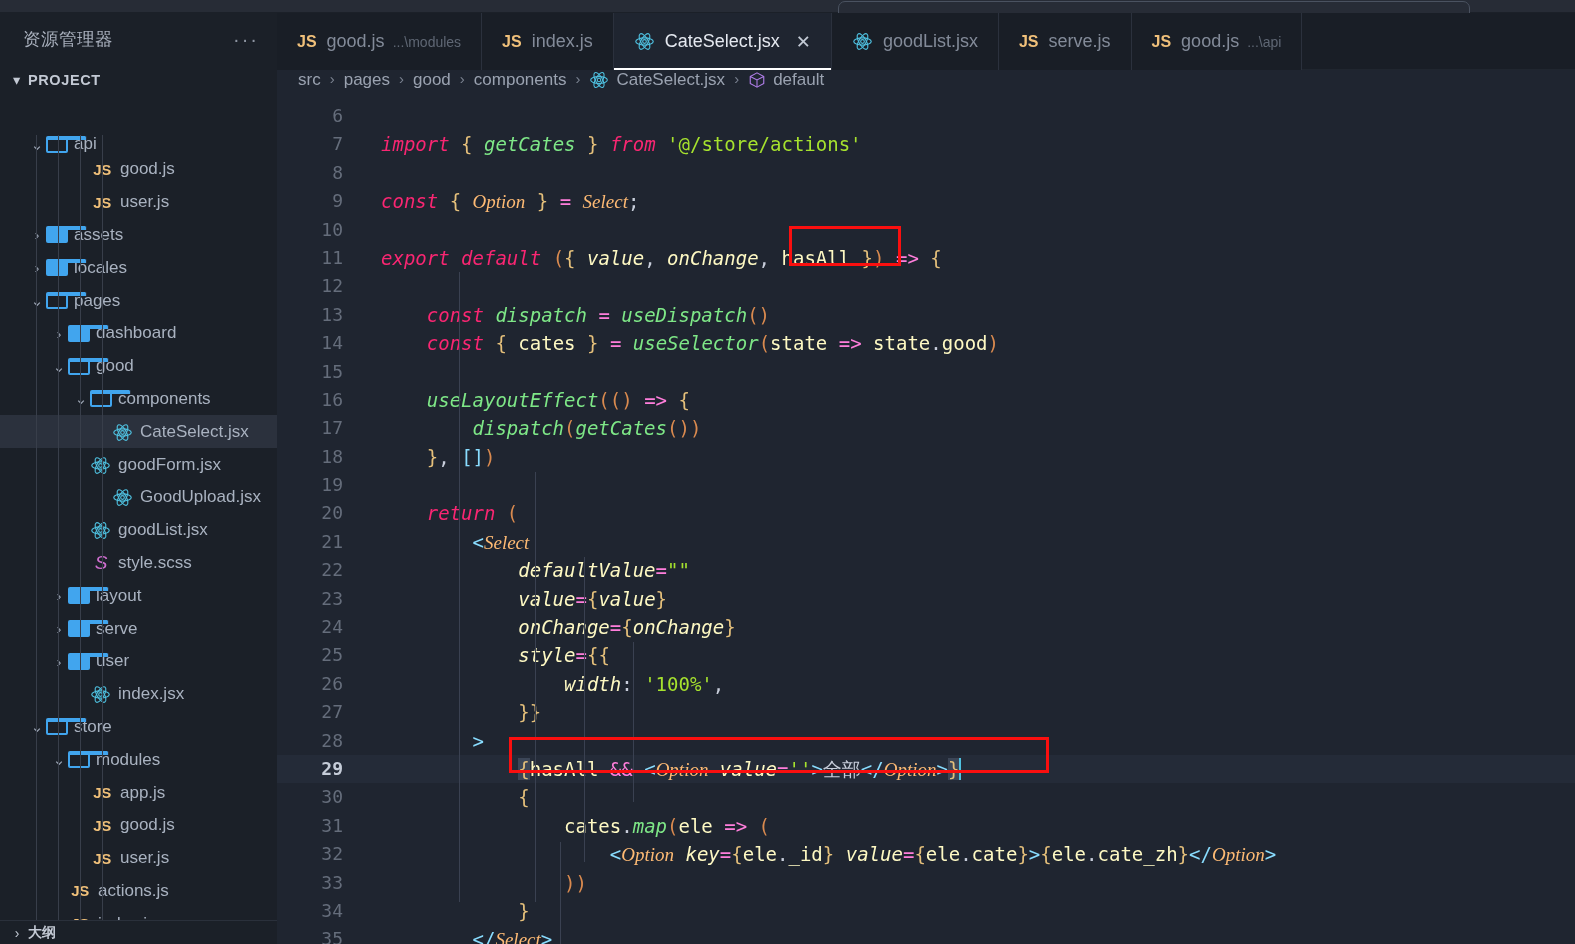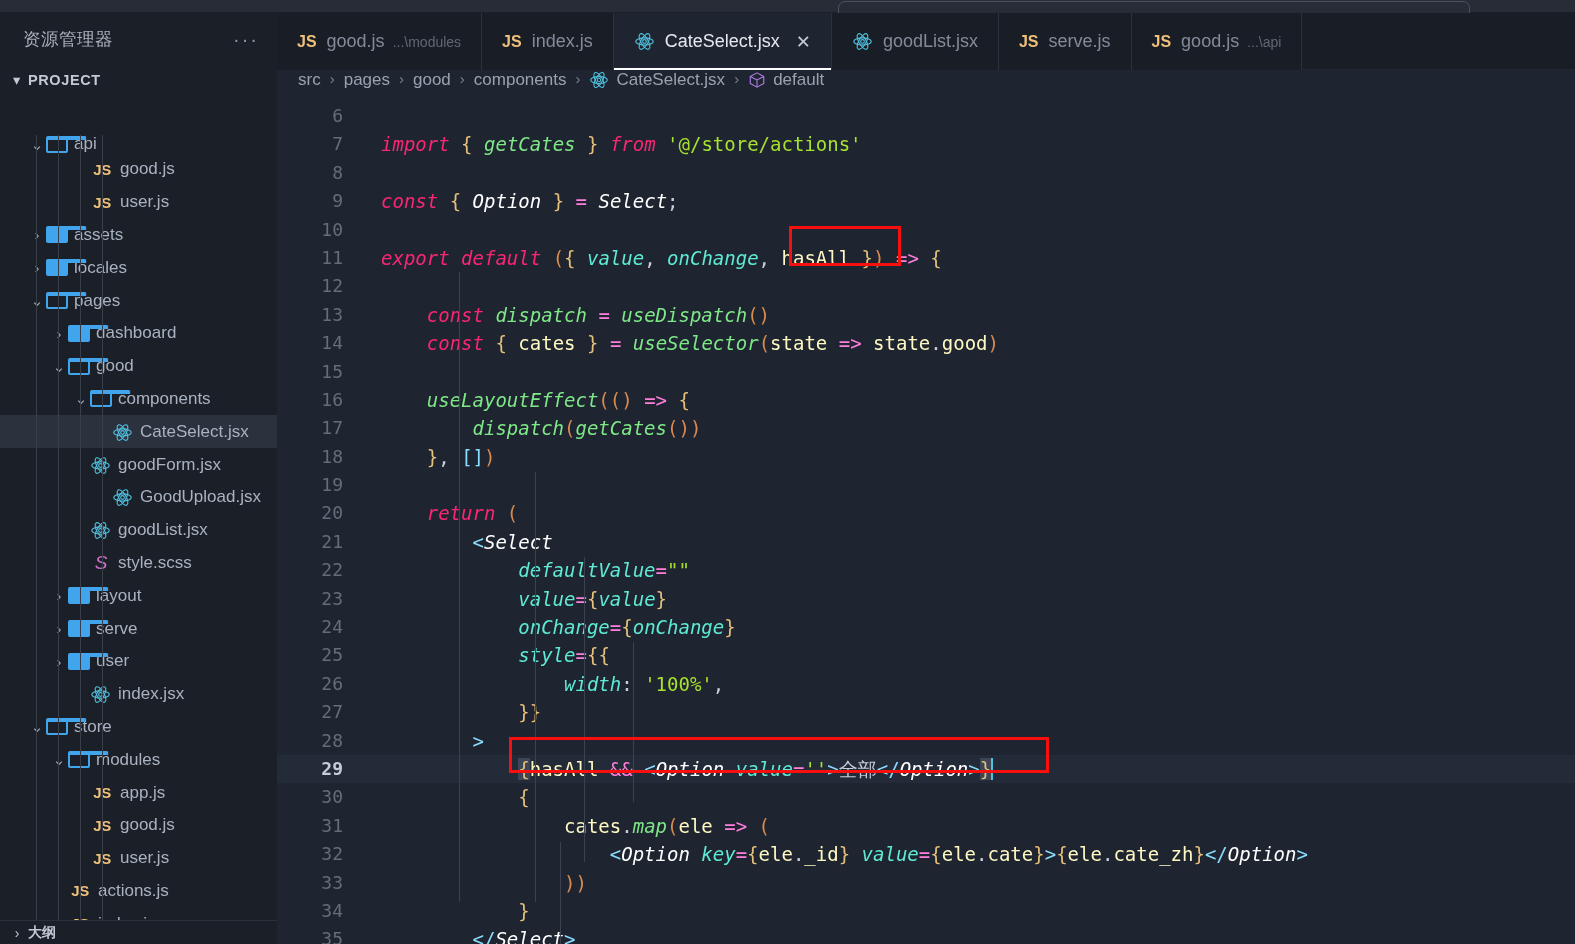--- a/index.html
+++ b/index.html
@@ -193,22 +193,22 @@
 
   
   .c-kw    { color: #f92672; font-style: italic; }   
   .c-var   { color: #fef9c3; }
   .c-fn    { color: #7ee787; font-style: italic; }
   .c-str   { color: #a6e22e; }
   .c-punc  { color: #89ddff; }
   .c-brace { color: #e5c07b; }
   .c-paren { color: #d98a4f; }
   .c-arrow { color: #ff7edb; }
-  .c-tag   { color: #ffffff; font-style: italic; }
-  .c-attr  { color: #5eead4; font-style: italic; }
+  .c-tag   { color: #fdba74; font-style: italic; font-family: Liberation Serif, serif; }
+  .c-attr  { color: #fef9c3; font-style: italic; }
   .c-plain { color: #c8cedb; }
 
   .hl-box {
     position: absolute;
     border: 3px solid #fa0f0f;
     pointer-events: none;
   }
   .sel { background: #3c4657; }
   .caret {
     display: inline-block; width: 2px; height: 22px;

